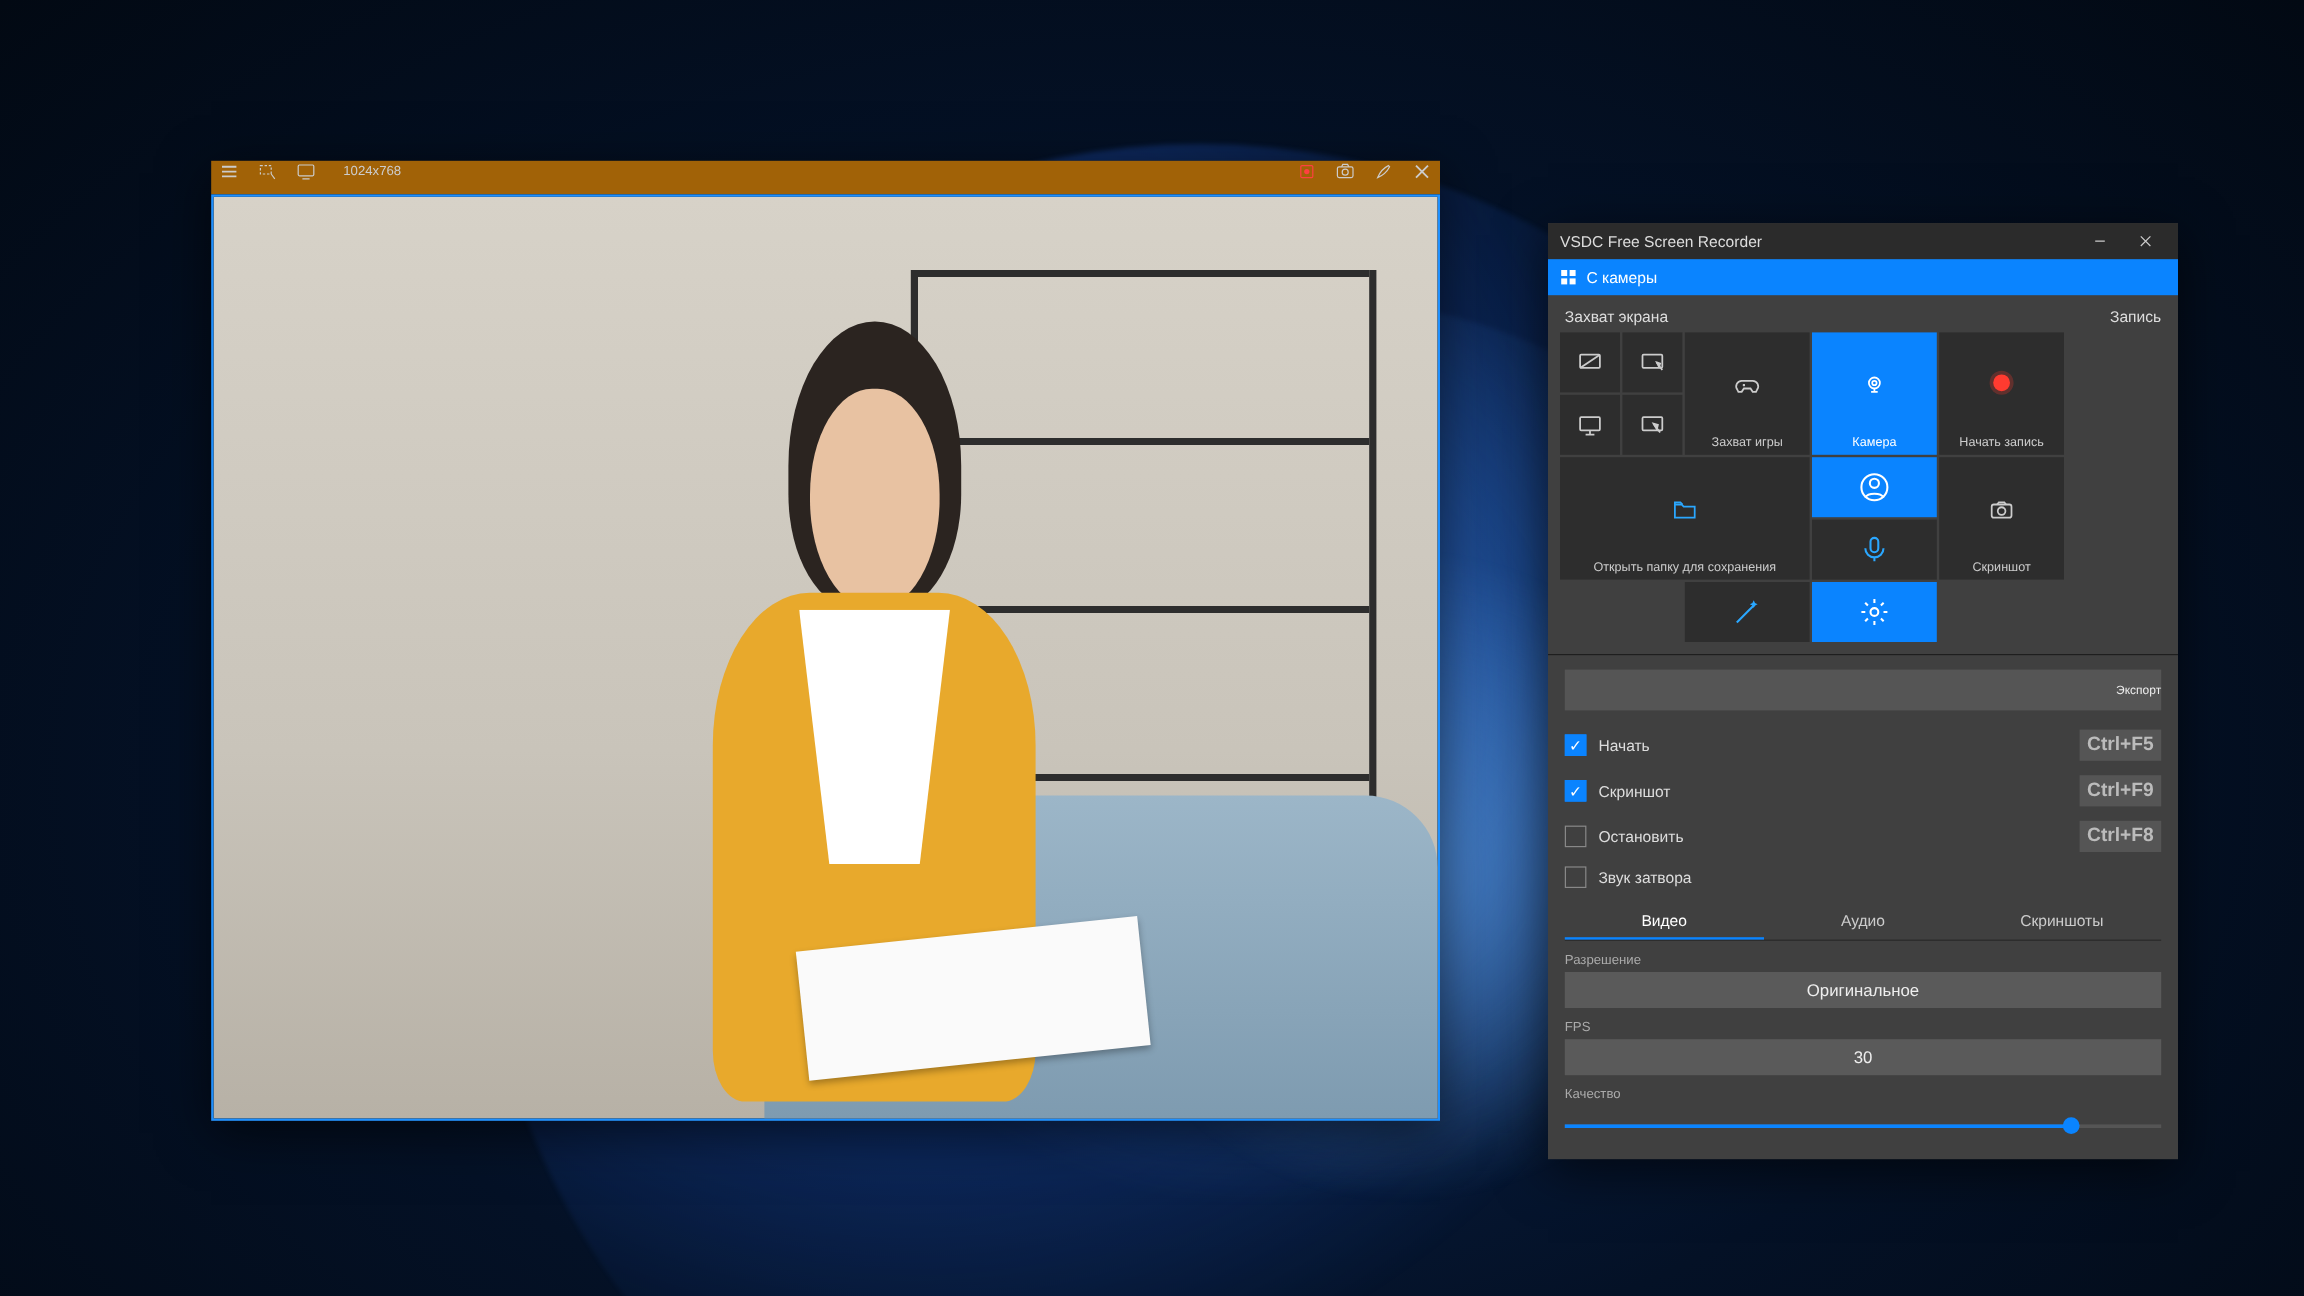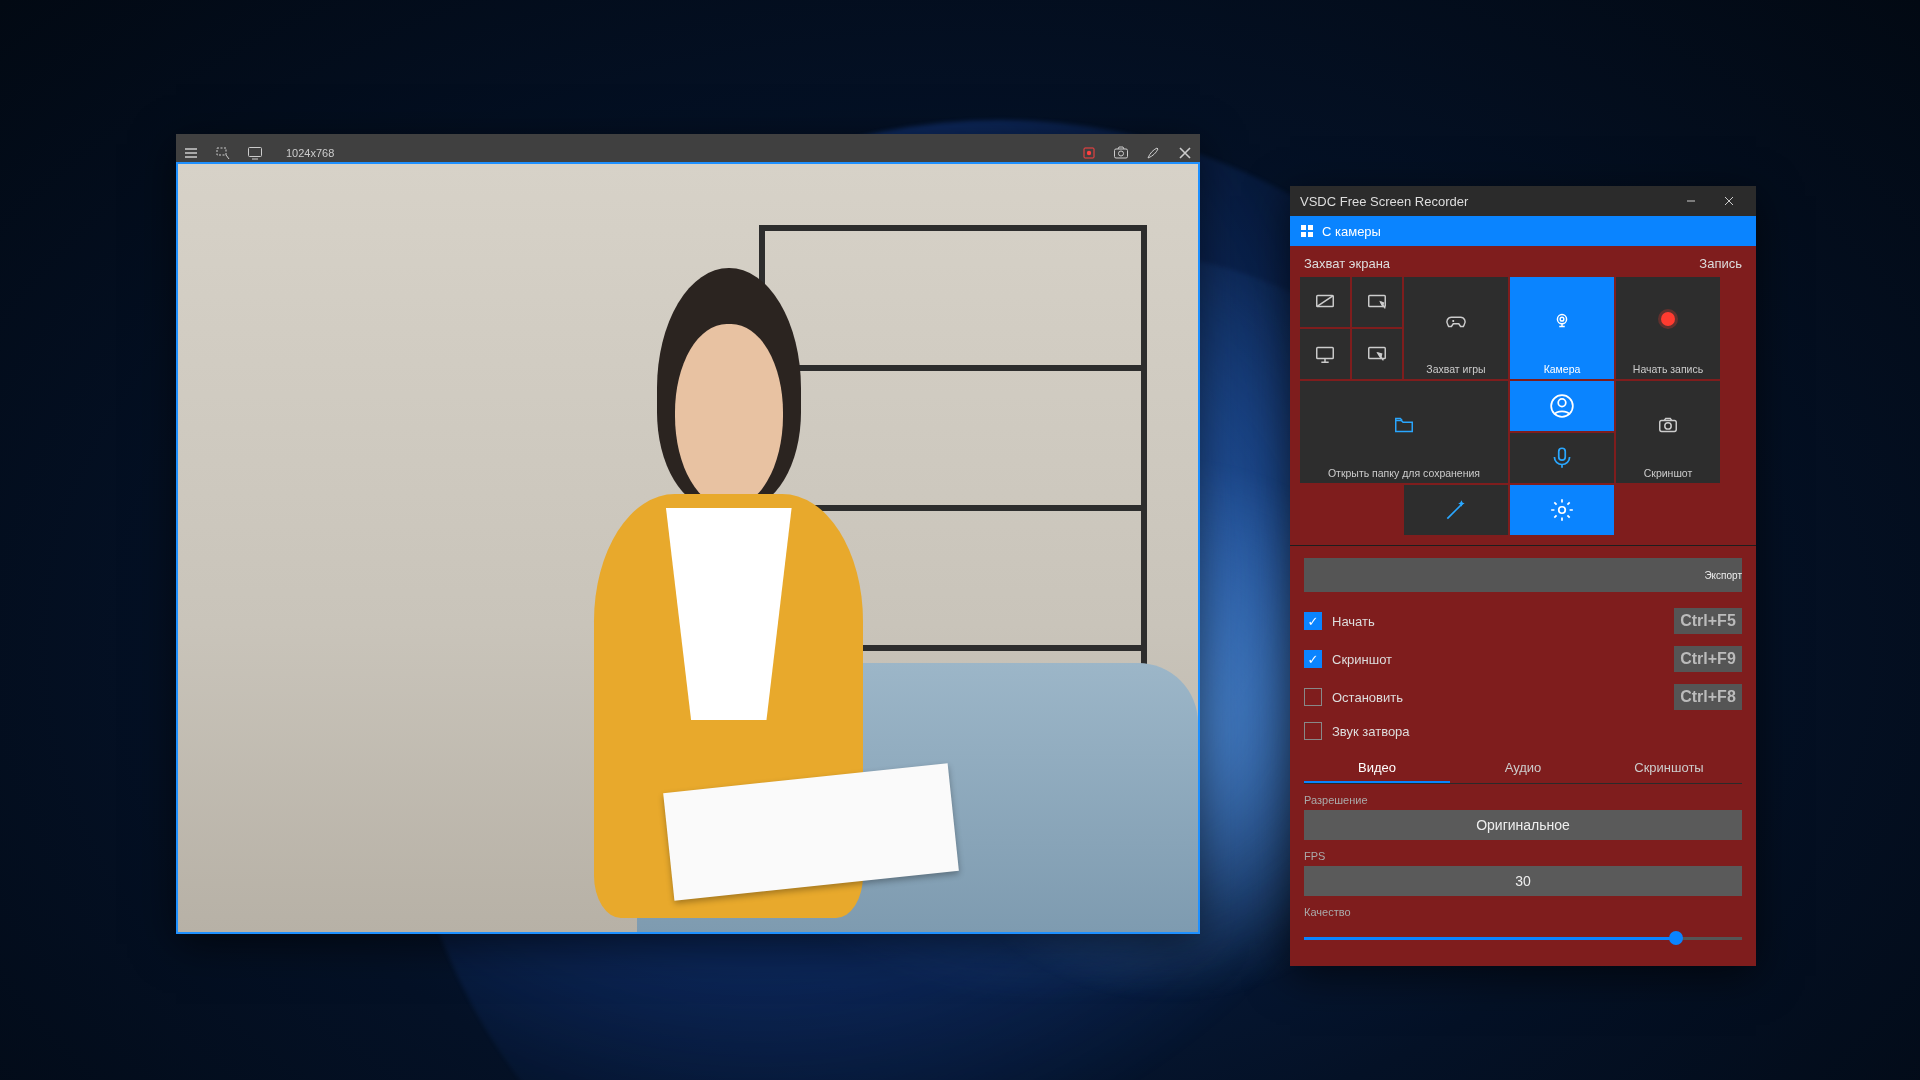--- a/index.html
+++ b/index.html
@@ -16,21 +16,21 @@
         background: radial-gradient(circle at 40% 40%, rgba(70,150,255,0.6), rgba(10,40,120,0) 55%); transform: rotate(20deg);}
   .s3 { width: 700px; height: 700px; left: 820px; top: 380px;
         background: radial-gradient(circle at 50% 50%, rgba(110,180,255,0.55), rgba(10,40,120,0) 55%); }
 
   
   .preview-window {
     position: absolute; left: 176px; top: 134px; width: 1024px; height: 800px;
     background: #1a1a1a; box-shadow: 0 10px 40px rgba(0,0,0,0.6);
   }
   .preview-titlebar {
-    height: 28px; background: #404040; display: flex; align-items: flex-end;
+    height: 28px; background: #a16207; display: flex; align-items: flex-start;
     color: #ddd; font-size: 12px; padding: 0 6px;
   }
   .tb-left { display: flex; align-items: center; gap: 14px; }
   .tb-icon { width: 18px; height: 18px; display:flex; align-items:center; justify-content:center; }
   .tb-icon svg { width: 16px; height: 16px; stroke: #ccc; fill: none; }
   .tb-res { margin-left: 8px; font-size: 11px; color: #ccc; }
   .tb-right { margin-left: auto; display: flex; align-items: center; gap: 14px; }
   .tb-right .danger svg { stroke: #ff4040; }
   .preview-viewport {
     position: relative; width: 100%; height: calc(100% - 28px);
@@ -57,22 +57,22 @@
     background:#e8c2a2; border-radius:48% 48% 50% 50%;}
   .scene .person .shirt{ position:absolute; top:38%; left:20%; width:60%; height:60%;
     background:#e8a92c; border-radius:30% 30% 10% 10%;}
   .scene .person .tee{ position:absolute; top:40%; left:36%; width:28%; height:30%;
     background:#fff; clip-path: polygon(0 0,100% 0,80% 100%,20% 100%);}
   .scene .paper{ position:absolute; left:48%; bottom:6%; width:28%; height:14%;
     background:#fafafa; transform:rotate(-6deg); box-shadow:0 3px 6px rgba(0,0,0,.3);}
 
   
   .panel-window {
-    position: absolute; left: 1290px; top: 186px; width: 466px;
-    background:#7f1d1d; color:#ddd; box-shadow:0 10px 40px rgba(0,0,0,.6);
+    position: absolute; left: 1290px; top: 186px; width: 525px;
+    background:#404040; color:#ddd; box-shadow:0 10px 40px rgba(0,0,0,.6);
     font-size:13px;
   }
   .panel-titlebar{ height:30px; background:#2b2b2b; display:flex; align-items:center;
     padding:0 10px; font-size:13px;}
   .panel-titlebar .win-btn{ margin-left:auto; display:flex; gap:4px;}
   .panel-titlebar .wbtn{ width:34px; height:22px; display:flex;align-items:center;justify-content:center; }
   .panel-titlebar svg{ width:10px;height:10px;stroke:#ccc;fill:none;}
   .panel-tabstrip{ height:30px; background:#0a84ff; display:flex; align-items:center; gap:8px;
     color:#fff; padding:0 10px; font-size:13px;}
   .panel-tabstrip svg{ width:14px;height:14px; fill:#fff; }

